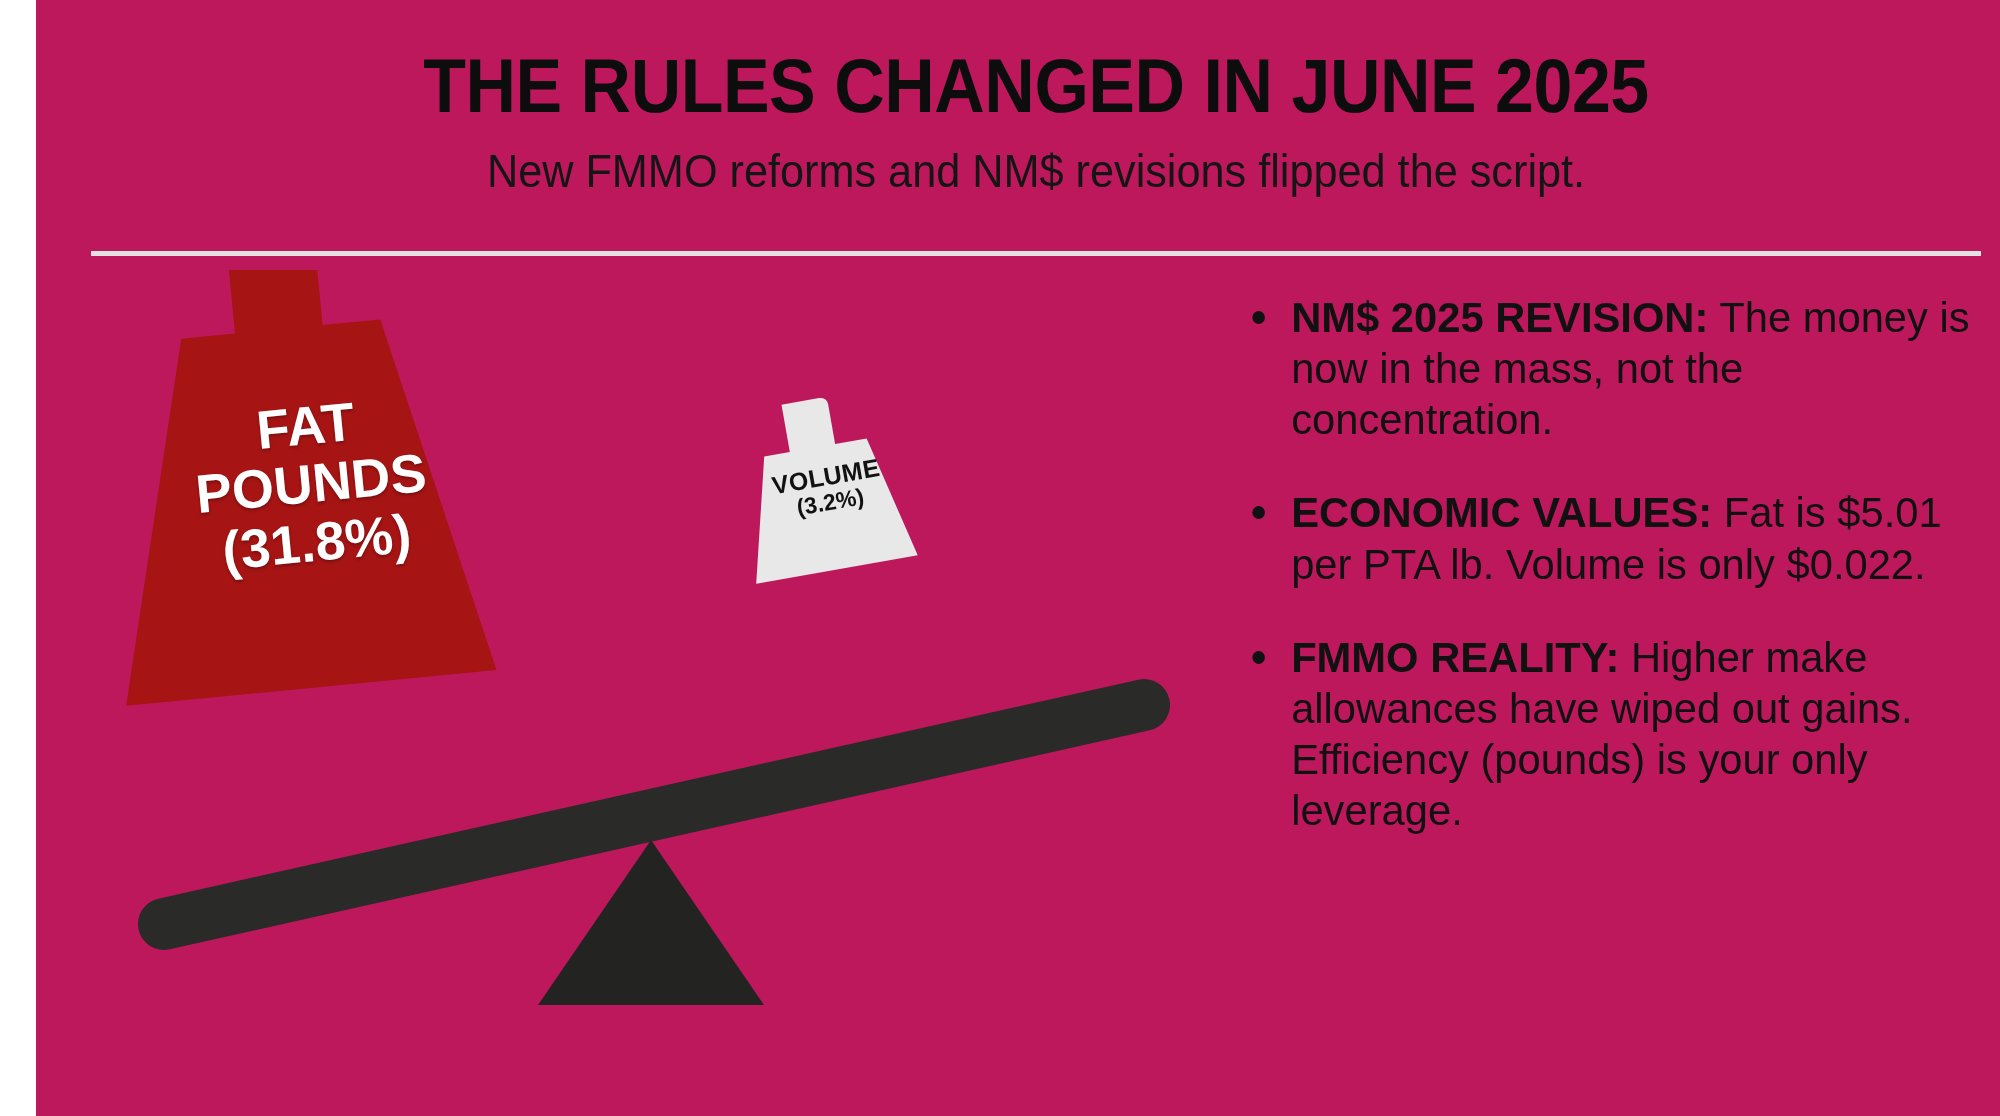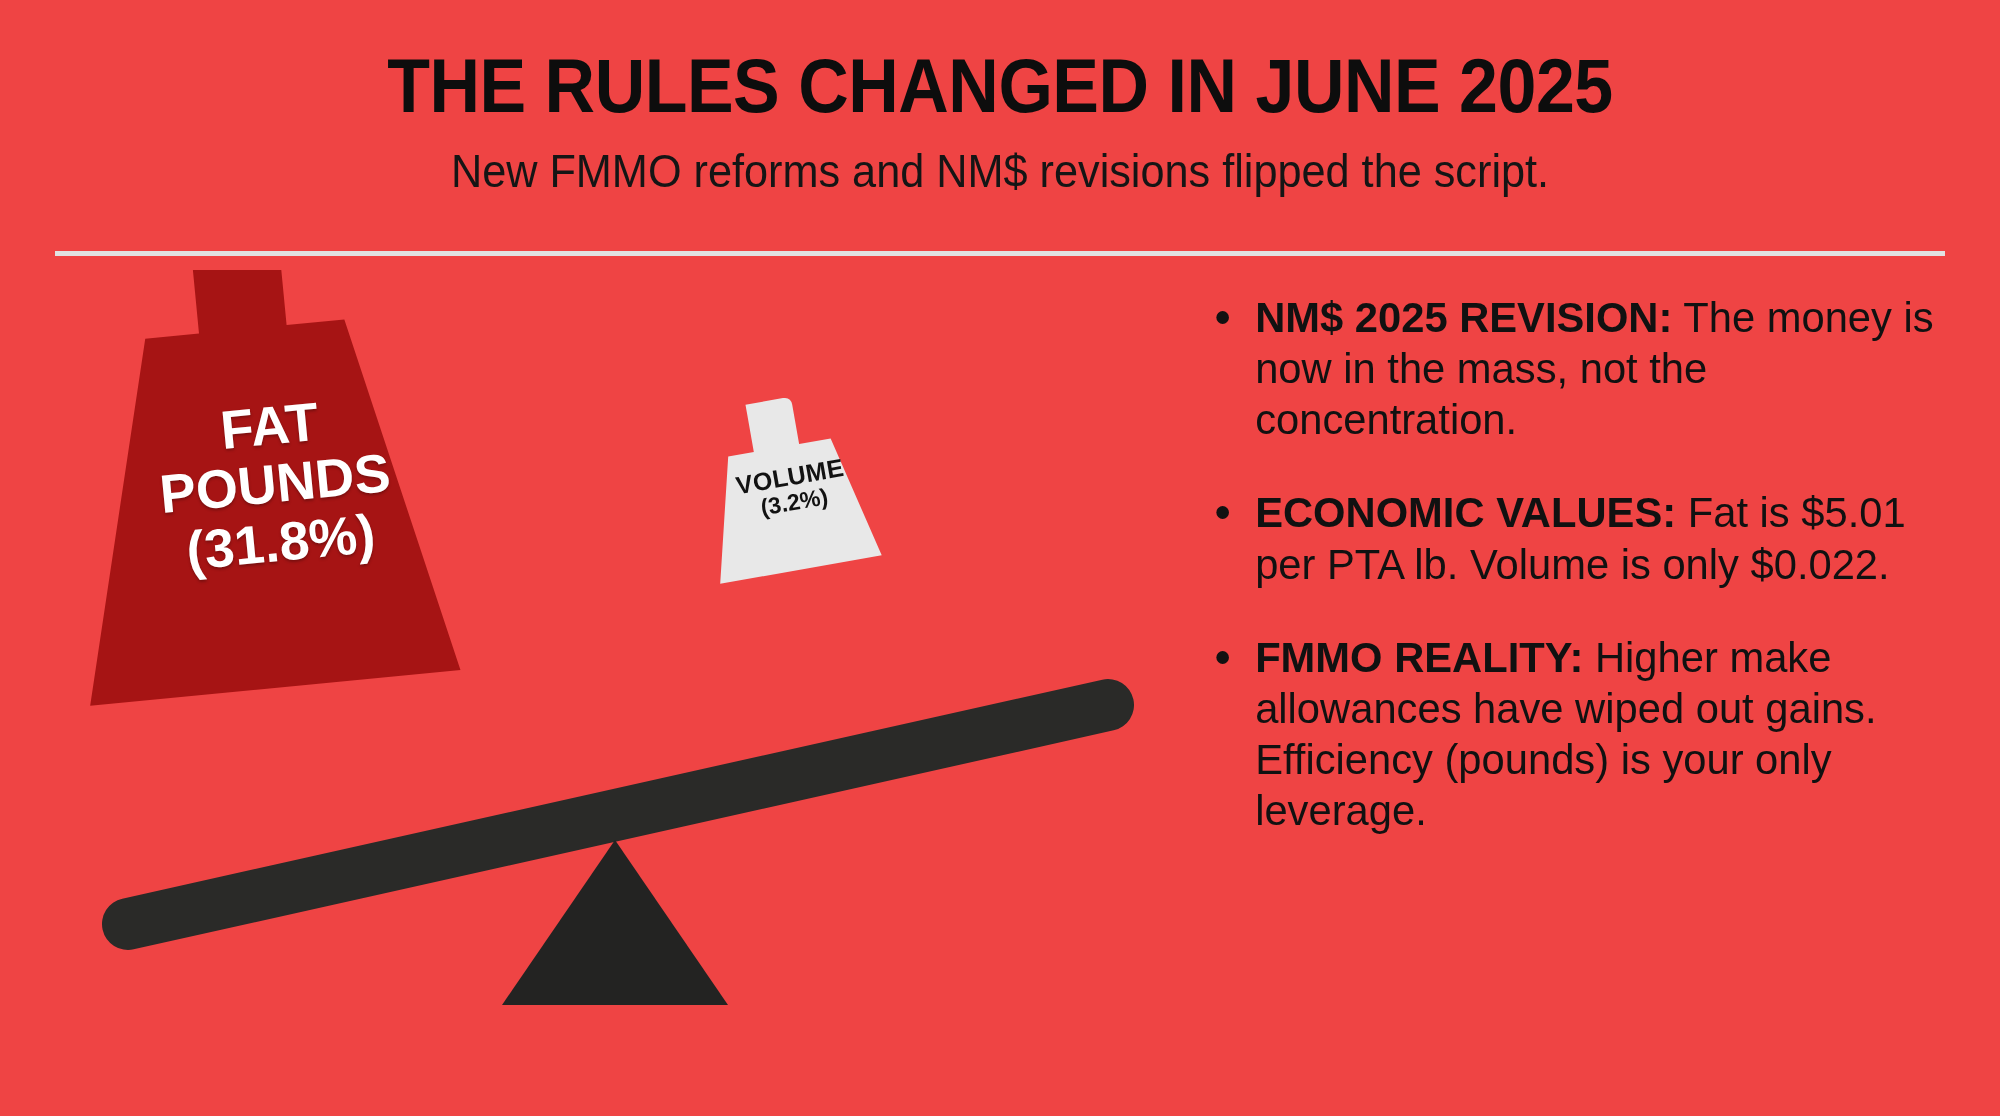--- a/index.html
+++ b/index.html
@@ -12,21 +12,22 @@
     height: 1116px;
     font-family: "Liberation Sans", sans-serif;
     color: #111111;
     overflow: hidden;
     position: relative;
   }
 
   .slide {
     position: absolute;
     inset: 0;
-    background: #ef4444;
+    background: #be185d;
+    margin-left: 36px;
   }
 
   
   .header {
     position: absolute;
     left: 0;
     top: 48px;
     width: 2000px;
     text-align: center;
   }

